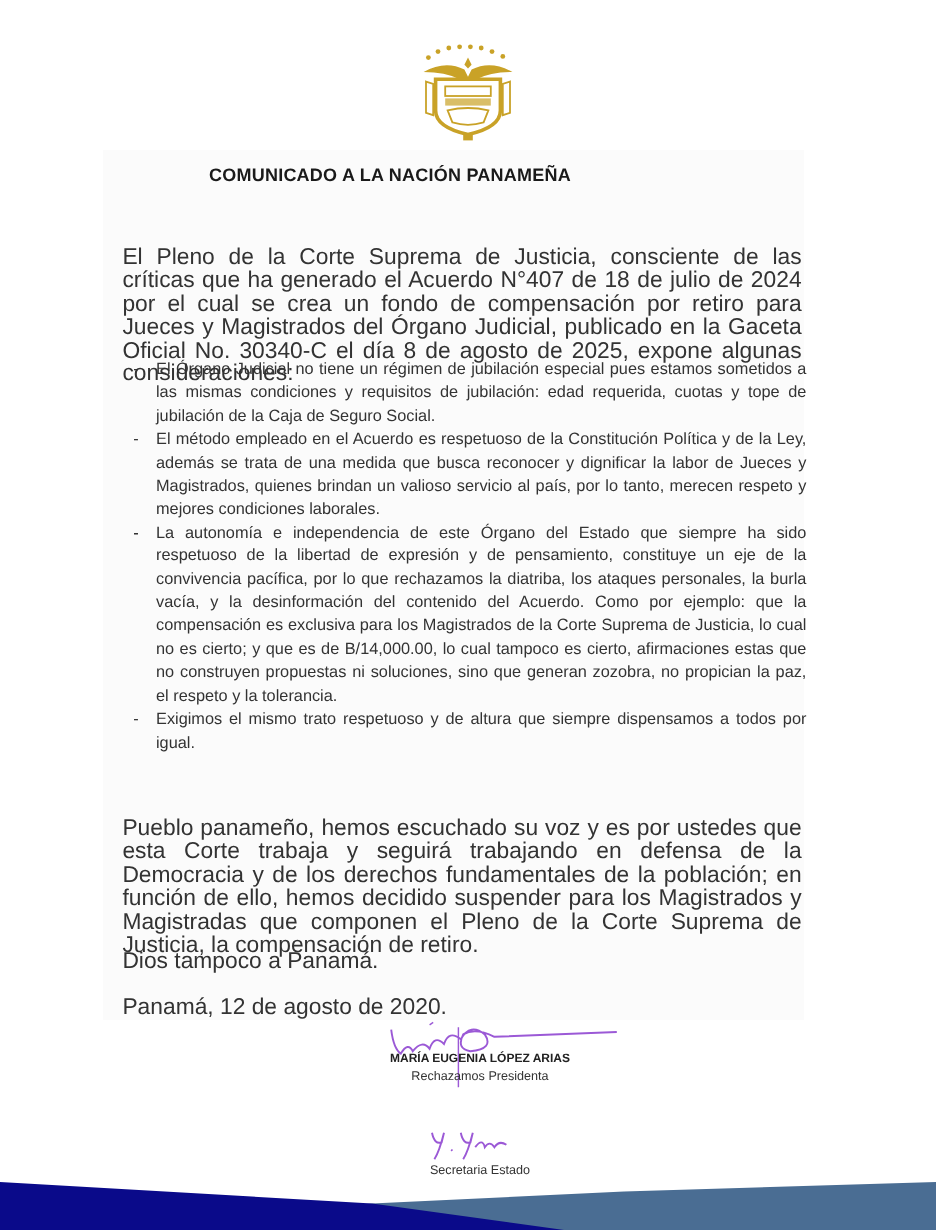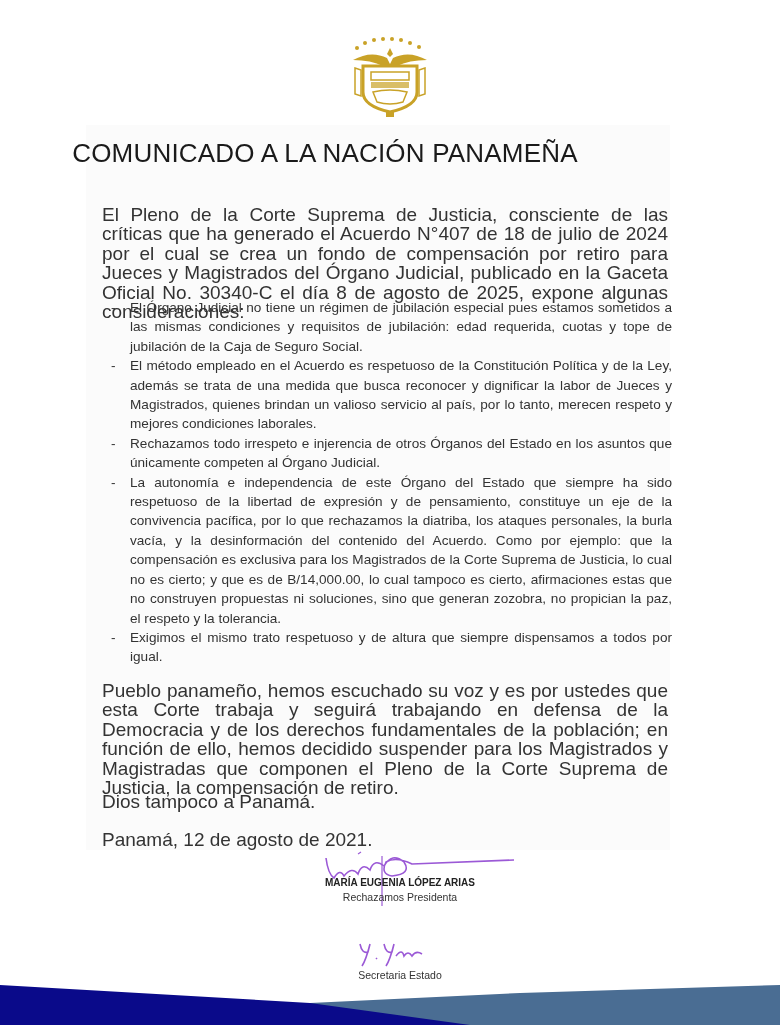--- a/index.html
+++ b/index.html
@@ -11,21 +11,21 @@
   }
   .crest {
     position:absolute; left:343px; top:36px; width:94px; height:82px;
   }
   .panel {
     position:absolute; left:86px; top:125px; width:584px; height:725px;
     background:#fbfbfb;
   }
   .title {
     position:absolute; left:0; width:650px; top:138px;
-    text-align:center; font-weight:normal; font-size:26px; letter-spacing:0.2px;
+    text-align:center; font-weight:bold; font-size:15px; letter-spacing:0.2px;
     color:#1a1a1a;
   }
   .body-text {
     position:absolute; left:102px; width:566px;
     font-size:19px; line-height:19.4px; text-align:justify;
     color:#333;
   }
   .intro { top:205px; }
   ul.points {
     position:absolute; left:106px; width:566px; top:298px;
@@ -85,30 +85,30 @@
 
 <div class="panel"></div>
 
 <div class="title">COMUNICADO A LA NACIÓN PANAMEÑA</div>
 
 <p class="body-text intro" style="margin:0">El Pleno de la Corte Suprema de Justicia, consciente de las críticas que ha generado el Acuerdo N°407 de 18 de julio de 2024 por el cual se crea un fondo de compensación por retiro para Jueces y Magistrados del Órgano Judicial, publicado en la Gaceta Oficial No. 30340-C el día 8 de agosto de 2025, expone algunas consideraciones:</p>
 
 <ul class="points">
   <li><span class="dash">-</span><span>El Órgano Judicial no tiene un régimen de jubilación especial pues estamos sometidos a las mismas condiciones y requisitos de jubilación: edad requerida, cuotas y tope de jubilación de la Caja de Seguro Social.</span></li>
   <li><span class="dash">-</span><span>El método empleado en el Acuerdo es respetuoso de la Constitución Política y de la Ley, además se trata de una medida que busca reconocer y dignificar la labor de Jueces y Magistrados, quienes brindan un valioso servicio al país, por lo tanto, merecen respeto y mejores condiciones laborales.</span></li>
-  <li><span class="dash">-</span><span>Rechazamos todo irrespeto e injerencia de otros Órganos del Estado en los asuntos que únicamente competen al Órgano Judicial.</span></li>
+  <li><span class="dash">-</span></li>
   <li><span class="dash">-</span><span>La autonomía e independencia de este Órgano del Estado que siempre ha sido respetuoso de la libertad de expresión y de pensamiento, constituye un eje de la convivencia pacífica, por lo que rechazamos la diatriba, los ataques personales, la burla vacía, y la desinformación del contenido del Acuerdo. Como por ejemplo: que la compensación es exclusiva para los Magistrados de la Corte Suprema de Justicia, lo cual no es cierto; y que es de B/14,000.00, lo cual tampoco es cierto, afirmaciones estas que no construyen propuestas ni soluciones, sino que generan zozobra, no propician la paz, el respeto y la tolerancia.</span></li>
   <li><span class="dash">-</span><span>Exigimos el mismo trato respetuoso y de altura que siempre dispensamos a todos por igual.</span></li>
 </ul>
 
 <p class="body-text closing" style="margin:0">Pueblo panameño, hemos escuchado su voz y es por ustedes que esta Corte trabaja y seguirá trabajando en defensa de la Democracia y de los derechos fundamentales de la población; en función de ello, hemos decidido suspender para los Magistrados y Magistradas que componen el Pleno de la Corte Suprema de Justicia, la compensación de retiro.</p>
 
 <p class="body-text blessing" style="margin:0">Dios tampoco a Panamá.</p>
 
-<p class="body-text place-date" style="margin:0">Panamá, 12 de agosto de 2021.</p>
+<p class="body-text place-date" style="margin:0">Panamá, 12 de agosto de 2020.</p>
 
 <svg class="signature-svg" style="left:322px; top:848px;" width="196" height="60" viewBox="0 0 196 60">
   <path d="M4 10 Q6 26 12 30 Q18 20 22 28 Q30 18 36 26 Q40 14 48 22 Q52 10 62 18 Q70 4 82 14 Q90 26 70 28 Q58 26 64 14 Q74 8 90 16 L192 12" fill="none" stroke="#9b59d6" stroke-width="1.6"></path>
   <path d="M60 8 L60 58" stroke="#9b59d6" stroke-width="1.2" fill="none"></path>
   <path d="M36 6 l3 -2" stroke="#9b59d6" stroke-width="1.2" fill="none"></path>
 </svg>
 
 <div class="sig-block sig1">
   <div class="name">MARÍA EUGENIA LÓPEZ ARIAS</div>
   <div>Rechazamos Presidenta</div>

